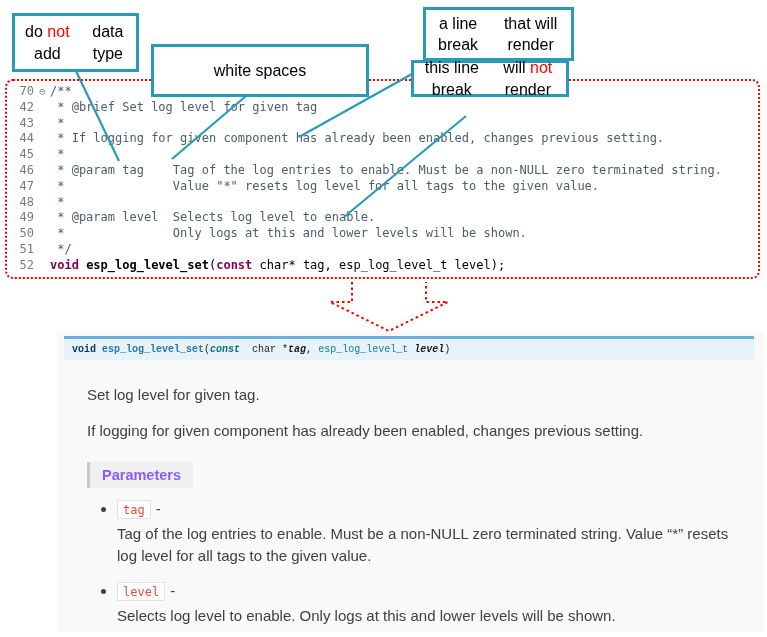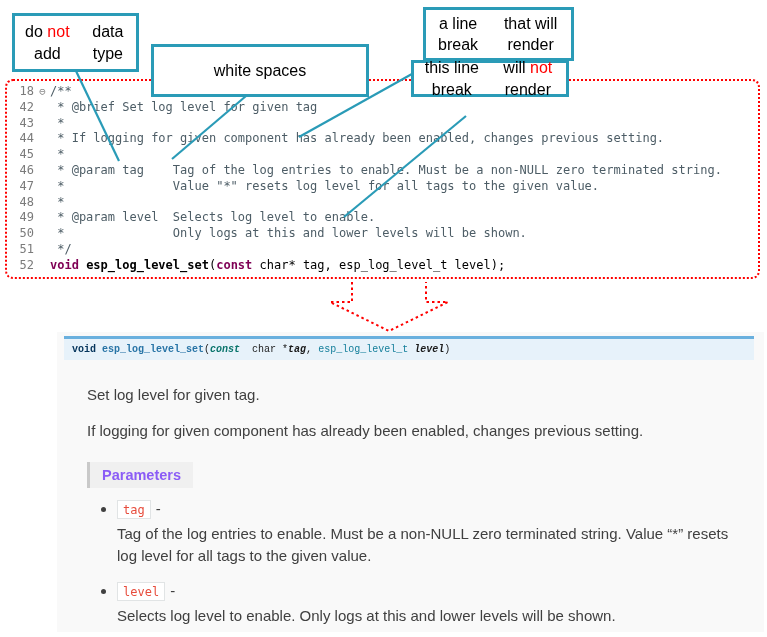--- a/index.html
+++ b/index.html
@@ -86,21 +86,21 @@
   }
   .dash { margin-left:5px; }
   .param-desc { margin-top:6px; line-height:1.5; }
 </style>
 </head>
 <body>
 
 <div class="stage">
 
   <div class="code-box">
-    <div class="code-line"><span class="gutter">18</span><span class="fold">⊖</span><span class="cmt">/**</span></div>
+    <div class="code-line"><span class="gutter">70</span><span class="fold">⊖</span><span class="cmt">/**</span></div>
     <div class="code-line"><span class="gutter">42</span><span class="fold"></span><span class="cmt"> * @brief Set log level for given tag</span></div>
     <div class="code-line"><span class="gutter">43</span><span class="fold"></span><span class="cmt"> *</span></div>
     <div class="code-line"><span class="gutter">44</span><span class="fold"></span><span class="cmt"> * If logging for given component has already been enabled, changes previous setting.</span></div>
     <div class="code-line"><span class="gutter">45</span><span class="fold"></span><span class="cmt"> *</span></div>
     <div class="code-line"><span class="gutter">46</span><span class="fold"></span><span class="cmt"> * @param tag    Tag of the log entries to enable. Must be a non-NULL zero terminated string.</span></div>
     <div class="code-line"><span class="gutter">47</span><span class="fold"></span><span class="cmt"> *               Value "*" resets log level for all tags to the given value.</span></div>
     <div class="code-line"><span class="gutter">48</span><span class="fold"></span><span class="cmt"> *</span></div>
     <div class="code-line"><span class="gutter">49</span><span class="fold"></span><span class="cmt"> * @param level  Selects log level to enable.</span></div>
     <div class="code-line"><span class="gutter">50</span><span class="fold"></span><span class="cmt"> *               Only logs at this and lower levels will be shown.</span></div>
     <div class="code-line"><span class="gutter">51</span><span class="fold"></span><span class="cmt"> */</span></div>

